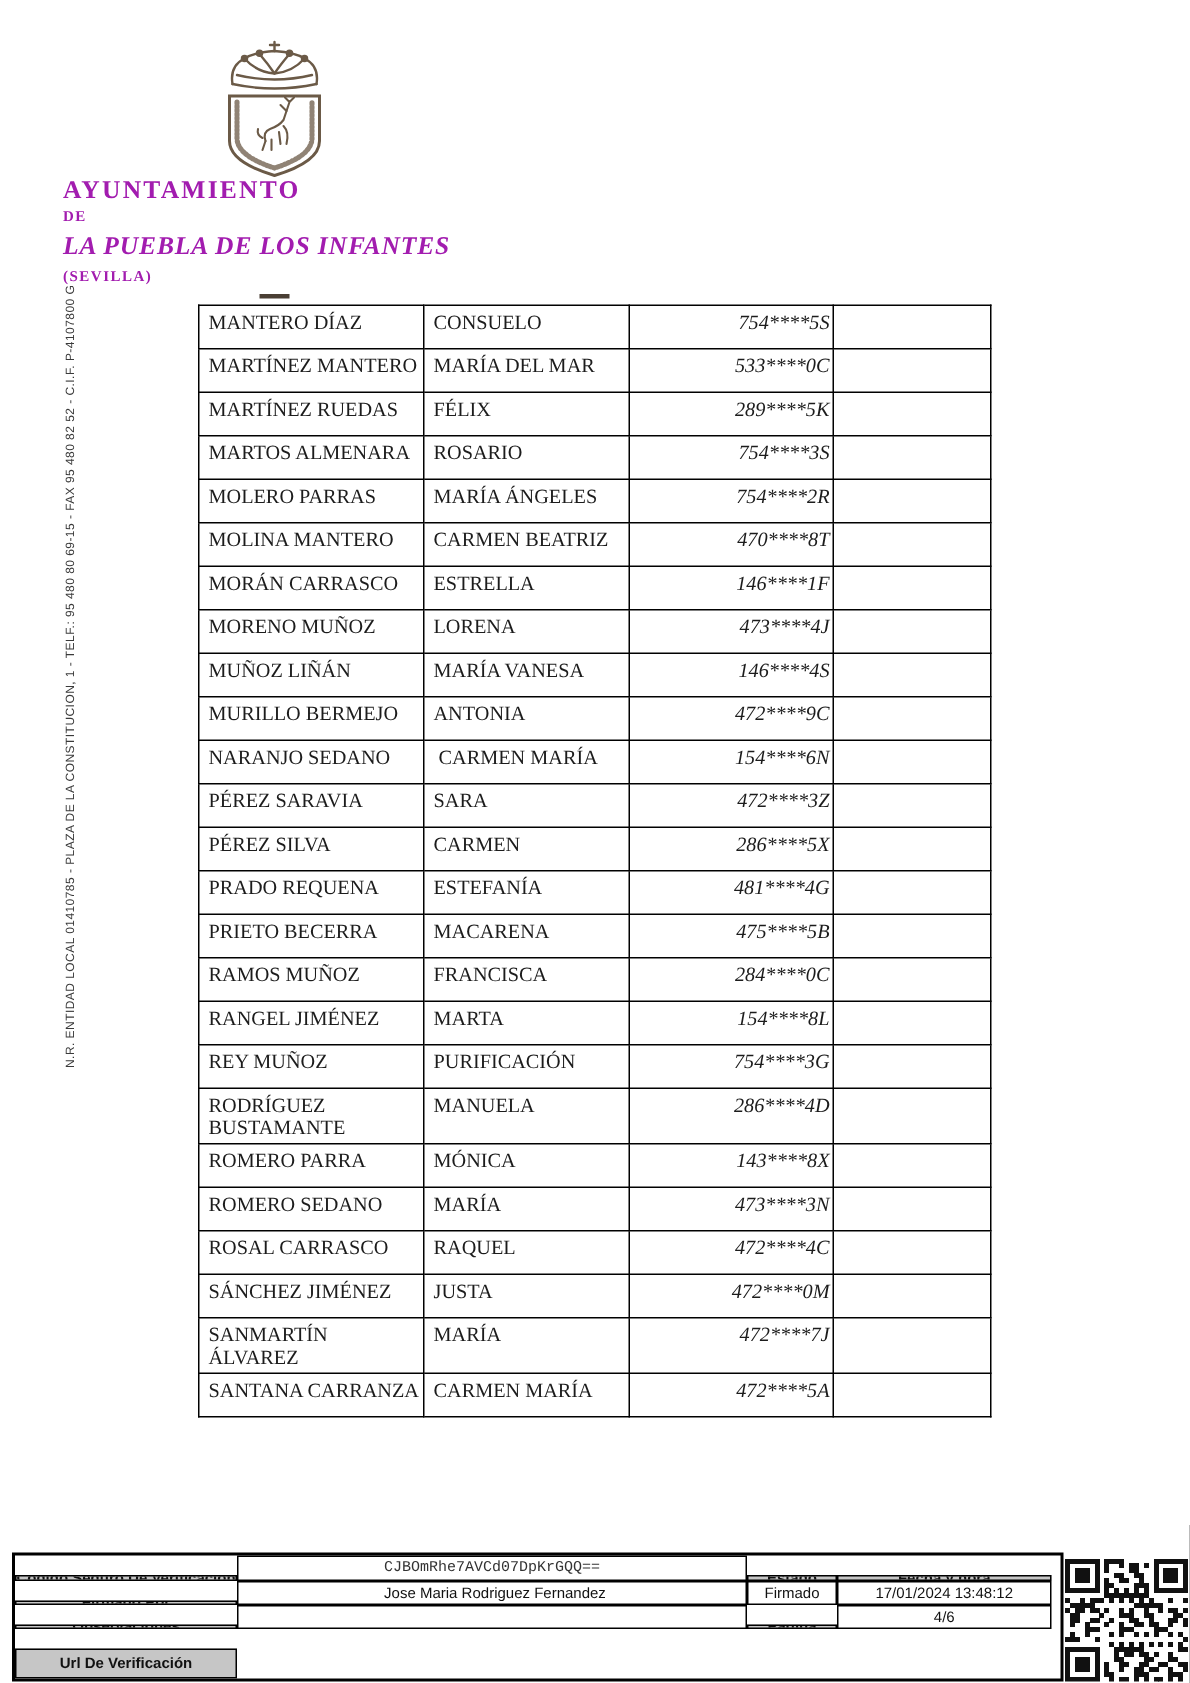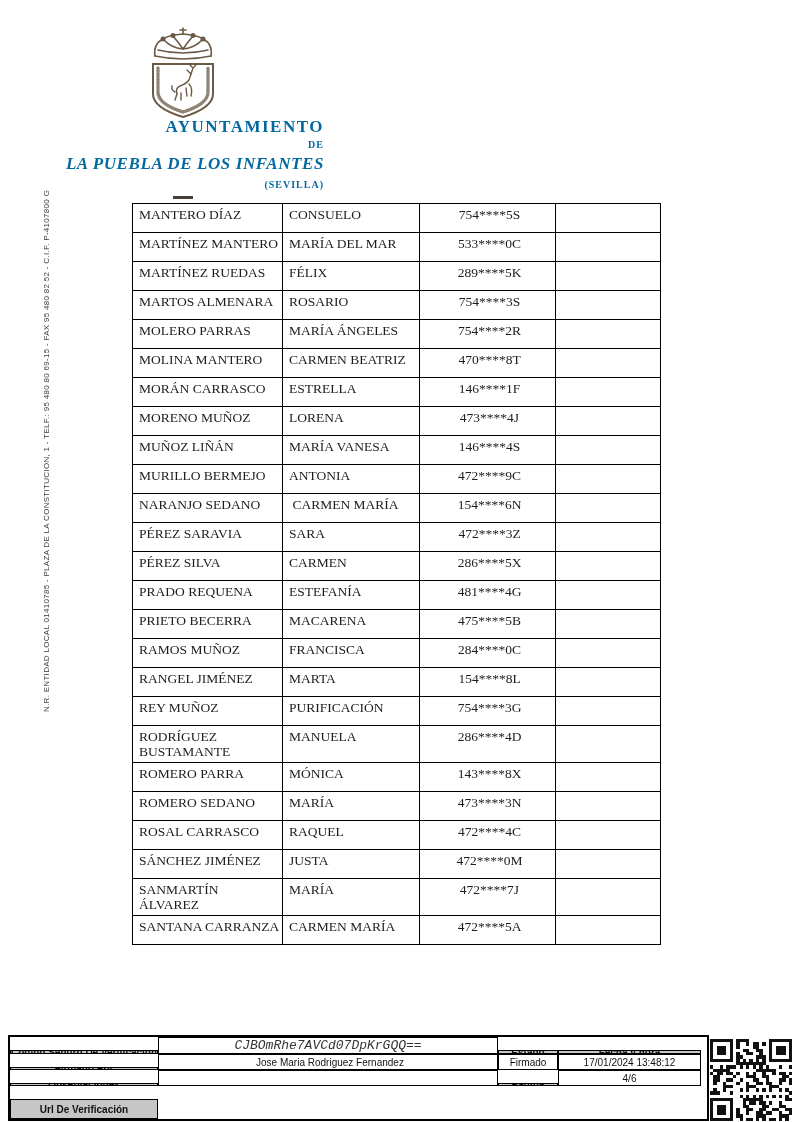--- a/index.html
+++ b/index.html
@@ -5,22 +5,22 @@
   html,body{margin:0;padding:0;background:#888;}
   .page{
     position:relative;width:793px;height:1122px;background:#ffffff;
     margin:0 auto;overflow:hidden;
     font-family:"Liberation Serif", serif;color:#1c1c1c;
   }
 
   
   .crest{position:absolute;left:141px;top:26px;width:84px;height:94px;}
   .header-text{
-    position:absolute;left:42px;top:118px;width:282px;text-align:right;
-    color:#0369a1;font-family:"Liberation Serif", serif;
+    position:absolute;left:42px;top:118px;width:282px;text-align:left;
+    color:#a21caf;font-family:"Liberation Serif", serif;
   }
   .org-line{font-size:17px;font-weight:bold;letter-spacing:1.5px;line-height:1.05;}
   .de-line{font-size:10px;font-weight:bold;letter-spacing:1px;margin-top:3px;font-family:Liberation Serif, serif;}
   .muni-line{font-size:17px;font-weight:bold;letter-spacing:0.6px;margin-top:4px;white-space:nowrap;font-style:italic;}
   .prov-line{font-size:10px;font-weight:bold;letter-spacing:1px;margin-top:5px;}
   .header-rule{width:20px;height:3px;background:#4a3f34;margin:6px auto 0;}
 
   
   .side-text{
     position:absolute;left:-177px;top:481px;width:450px;height:12px;
@@ -33,37 +33,37 @@
   table.roster{
     position:absolute;left:132px;top:203px;width:528px;
     border-collapse:collapse;table-layout:fixed;
   }
   table.roster td{
     border:1.5px solid #000;vertical-align:top;
     font-family:"Liberation Serif", serif;font-size:13.5px;line-height:1.12;
     padding:3px 2px 3px 6px;white-space:pre-wrap;overflow:hidden;
   }
   table.roster tr{height:29px;margin-left:24px;}
-  td.idcell{text-align:center;padding-left:2px;}
+  td.idcell{text-align:right;padding-left:2px;font-style:italic;}
 
   
   .sig-footer{
     position:absolute;left:8px;top:1035px;width:697px;
     border:2.5px solid #000;background:#fff;
     display:grid;grid-template-columns:148px 340px 60px 143px;
     grid-template-rows:17px 16px 16px 33px;
     font-family:"Liberation Sans", sans-serif;font-size:10px;color:#111;
   }
   .sig-footer > div{
     border:0.8px solid #000;display:flex;align-items:center;justify-content:center;
     overflow:hidden;white-space:nowrap;
   }
   .fcell-gray{background:#c6c6c6;font-weight:bold;margin-top:13px;}
   .fcell-left{justify-content:flex-start;padding-left:4px;}
-  .fcell-mono{font-family:"Liberation Mono", monospace;font-size:13px;color:#333;font-style:italic;}
+  .fcell-mono{font-family:"Liberation Mono", monospace;font-size:10px;color:#333;}
   .fcell-span3{grid-column:2 / span 3;align-items:flex-start;padding-top:5px;}
 
   
   .qr{position:absolute;left:710px;top:1039px;width:82px;height:82px;background:#fff;}
 </style>
 </head>
 <body>
 
 <div class="page">
 

